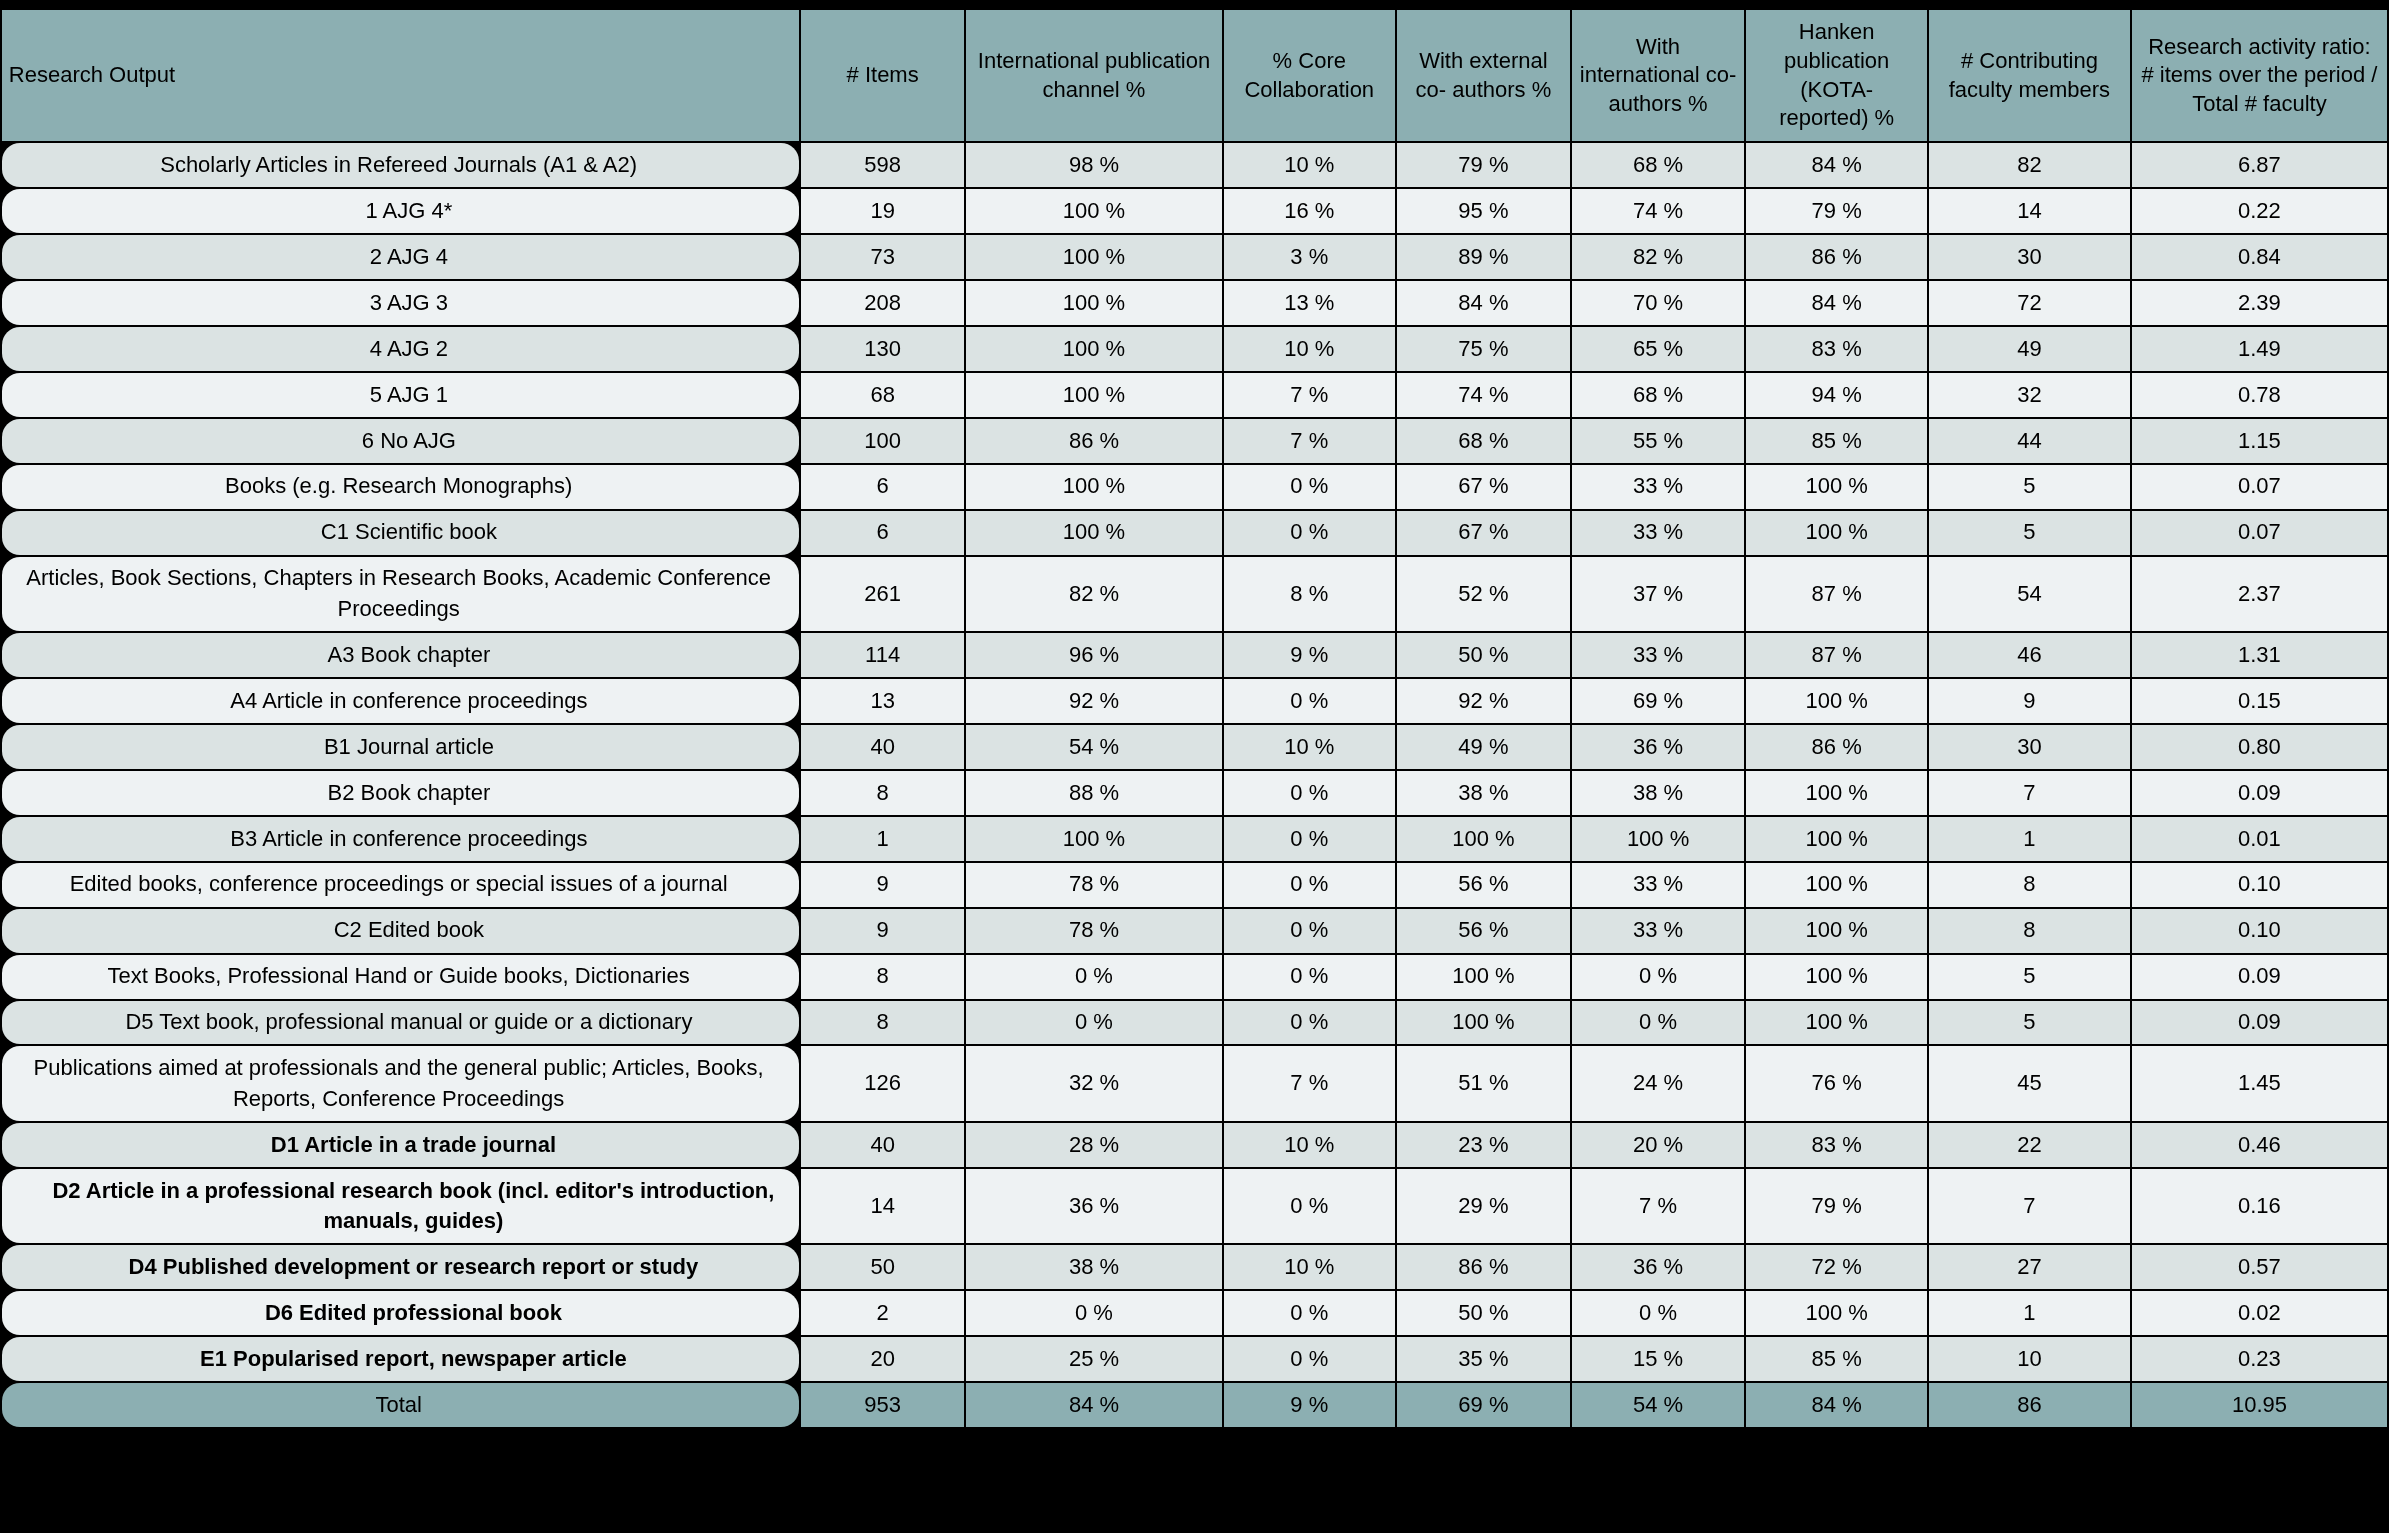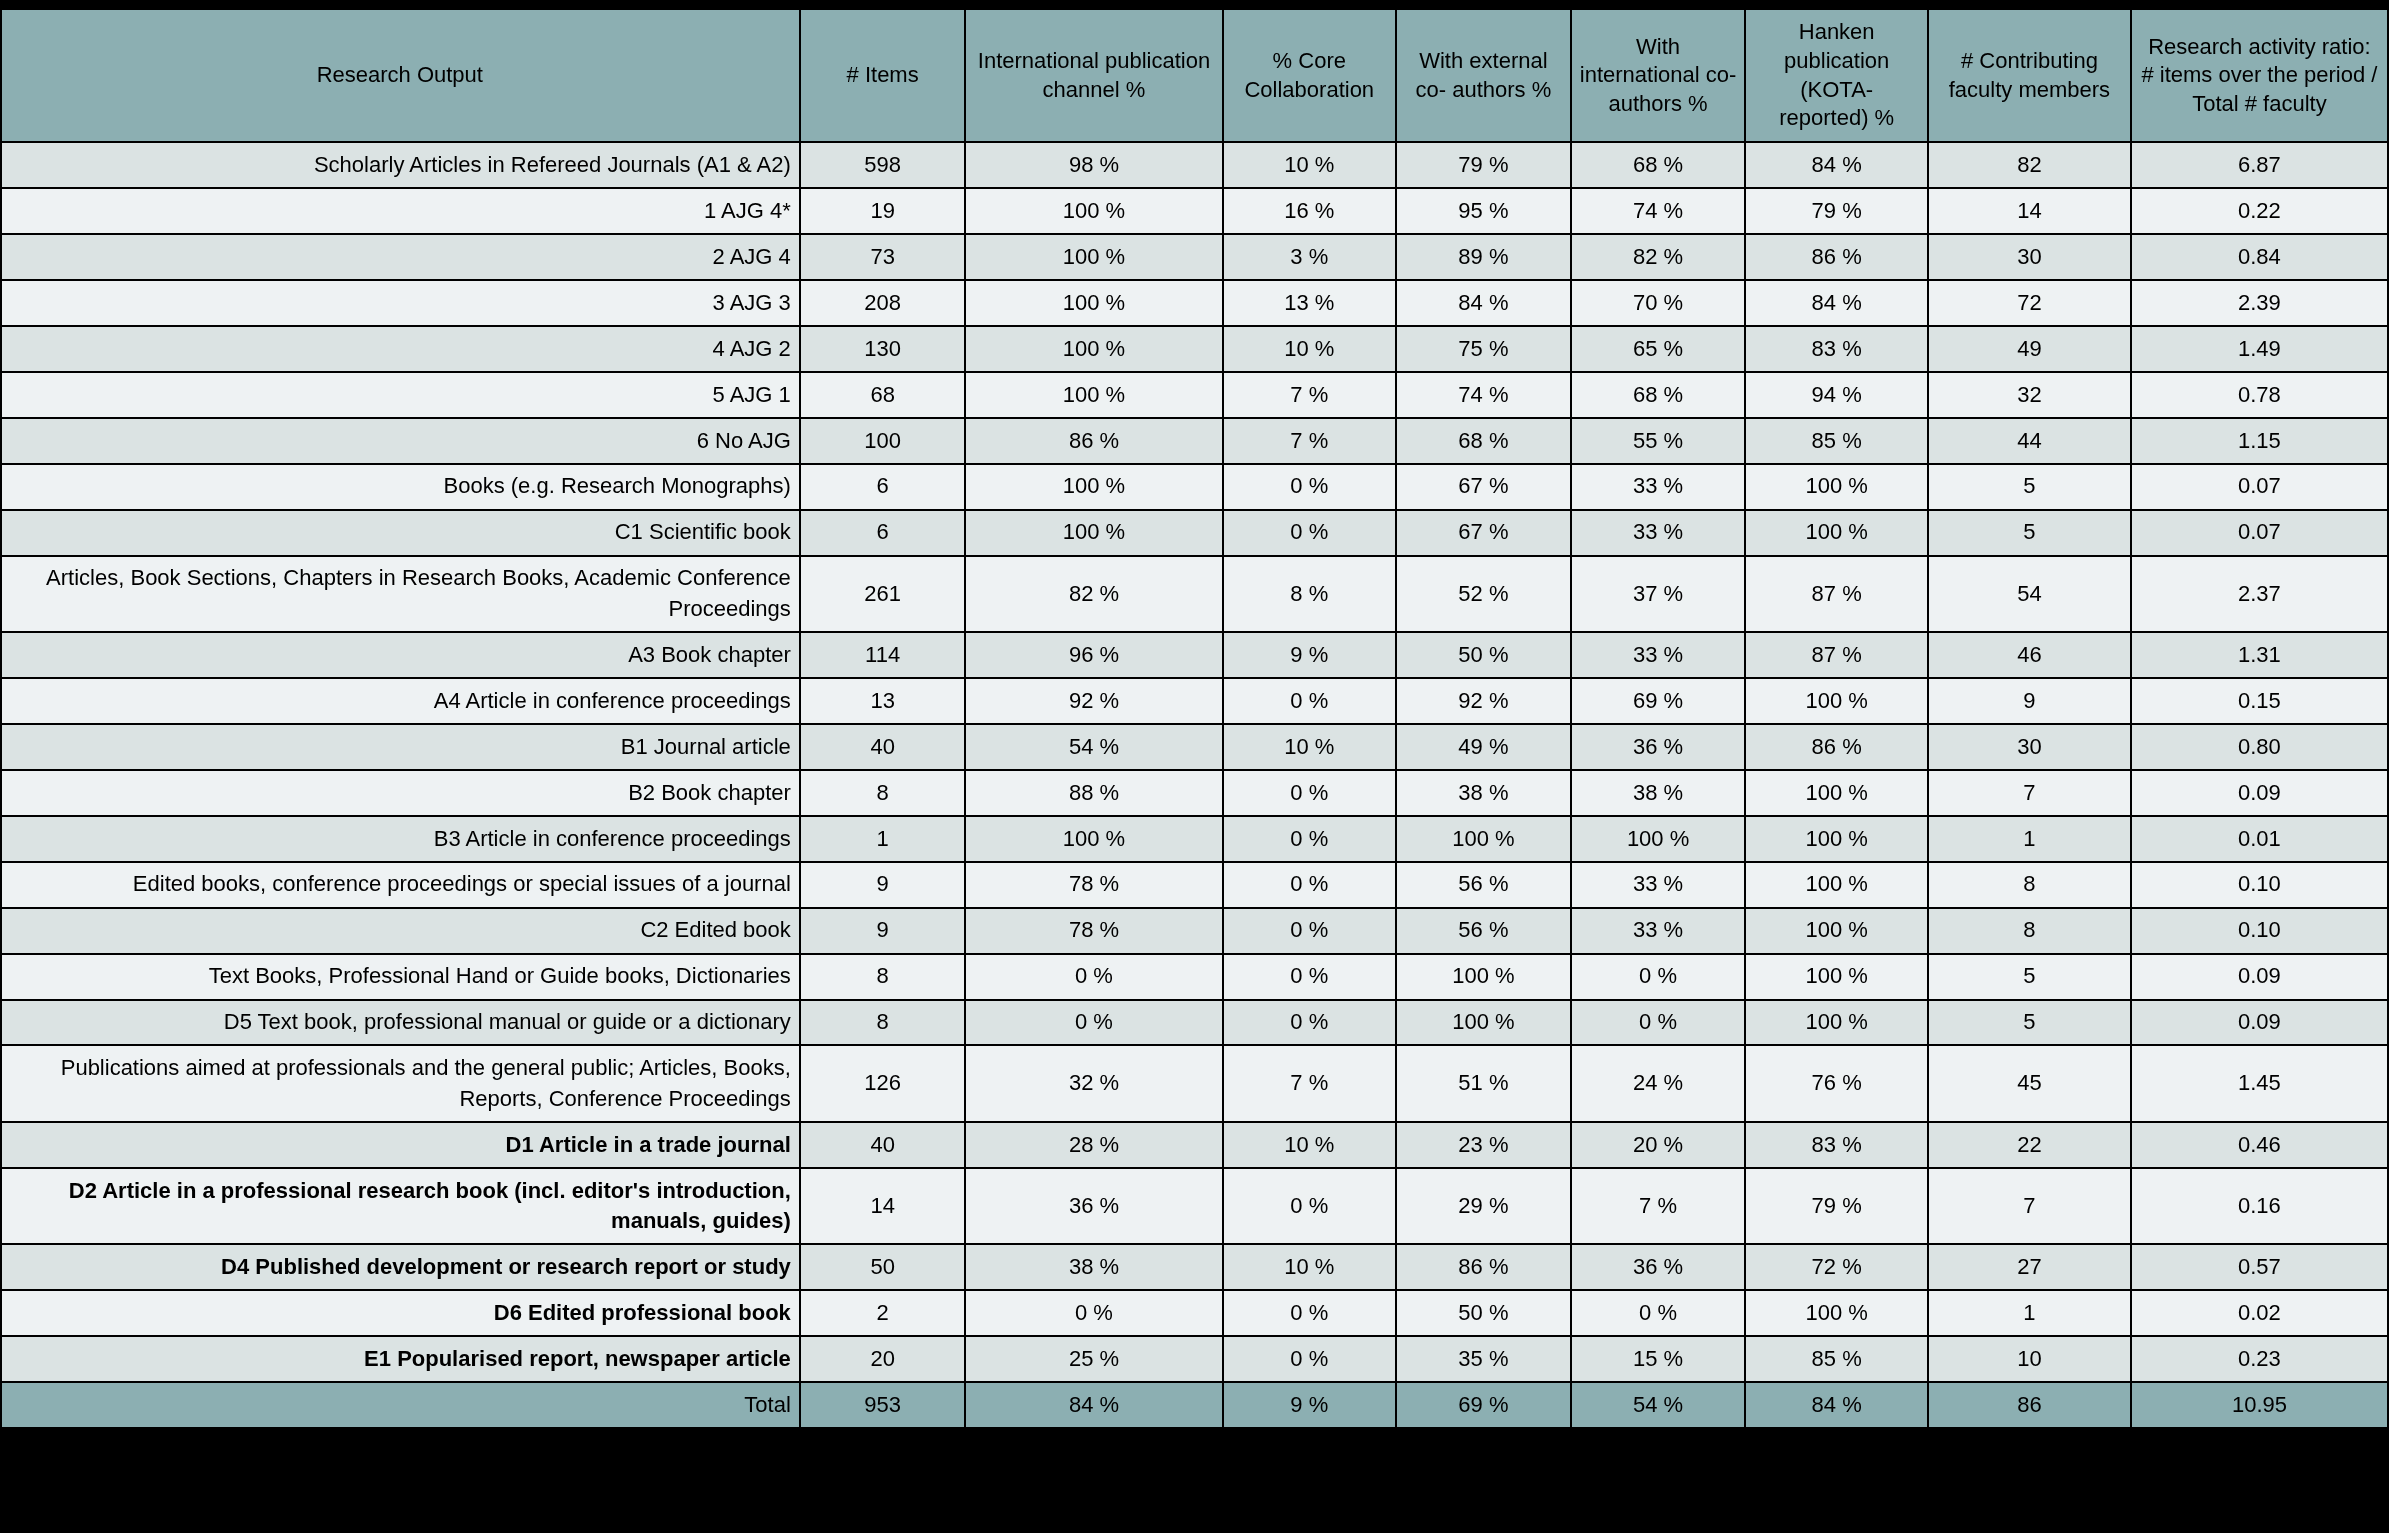--- a/index.html
+++ b/index.html
@@ -48,39 +48,40 @@
     font-weight: 400;
     font-size: 22px;
     line-height: 1.30;
     padding: 5.6px 8px;
     height: 131px;
     vertical-align: middle;
     text-align: center;
     border: 0;
   }
   thead th.head-label {
-    text-align: center;
+    text-align: left;
     padding-left: 6.8px;
     vertical-align: middle;
   }
 
   tbody td {
     font-size: 22px;
     line-height: 1.38;
     color: #000000;
     font-weight: 400;
     padding: 6.8px 8px;
     text-align: center;
     vertical-align: middle;
     border: 0;
     white-space: normal;
   }
   tbody td.label {
-    text-align: right;
+    text-align: center;
     padding-left: 5.6px;
+    border-radius: 18px;
   }
 
   
   tbody tr.band-dark  td { background: #dbe3e3; }
   tbody tr.band-light td { background: #eef2f3; }
 
   
   tbody tr.total-row td { background: #8cafb2; }
 
   

